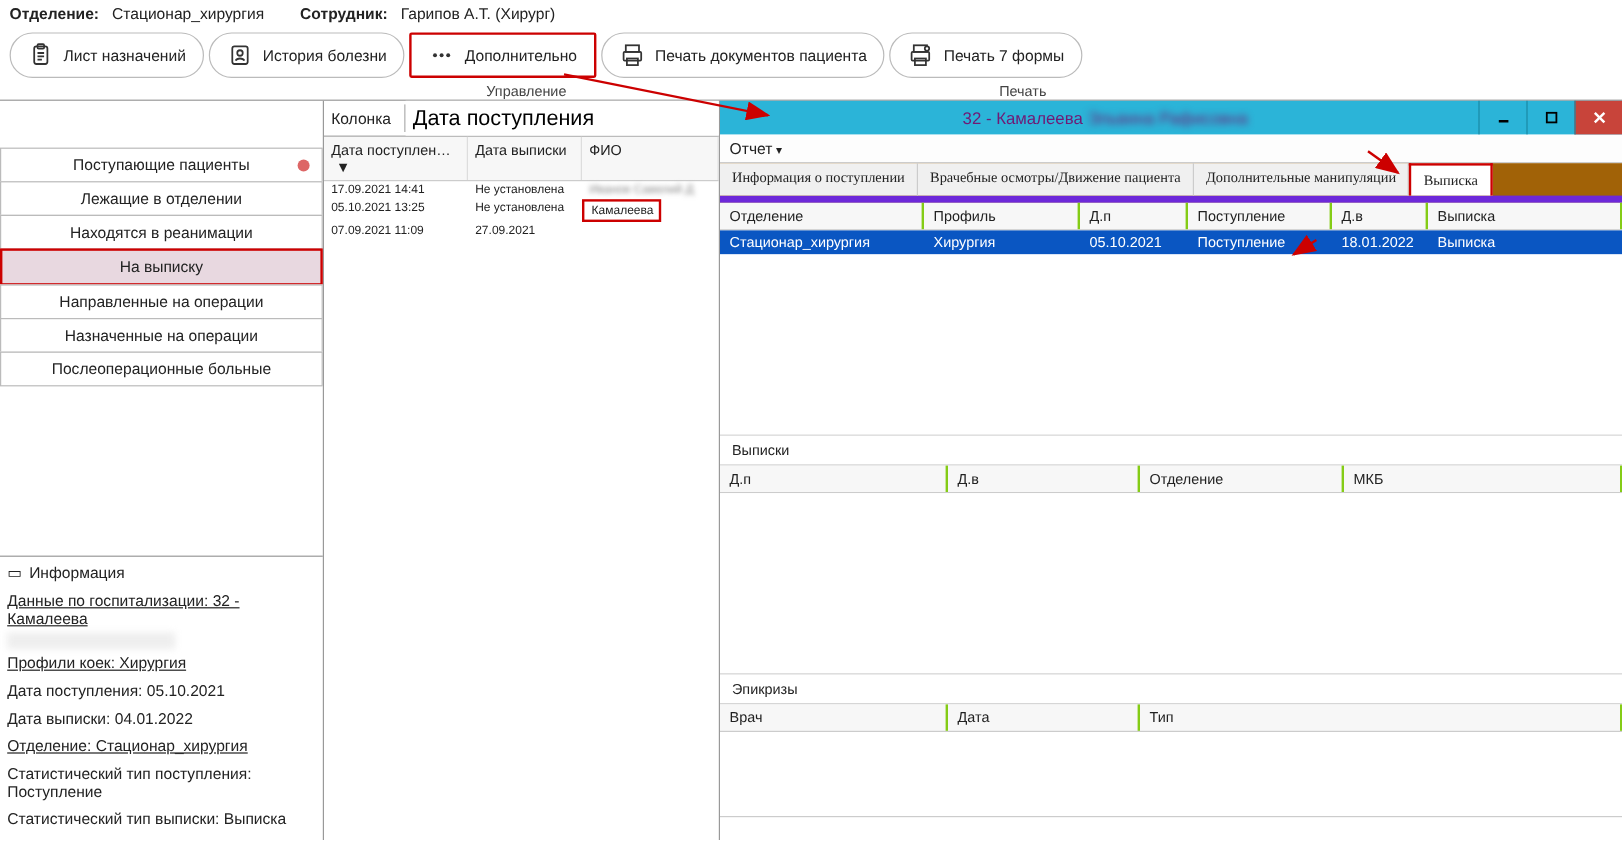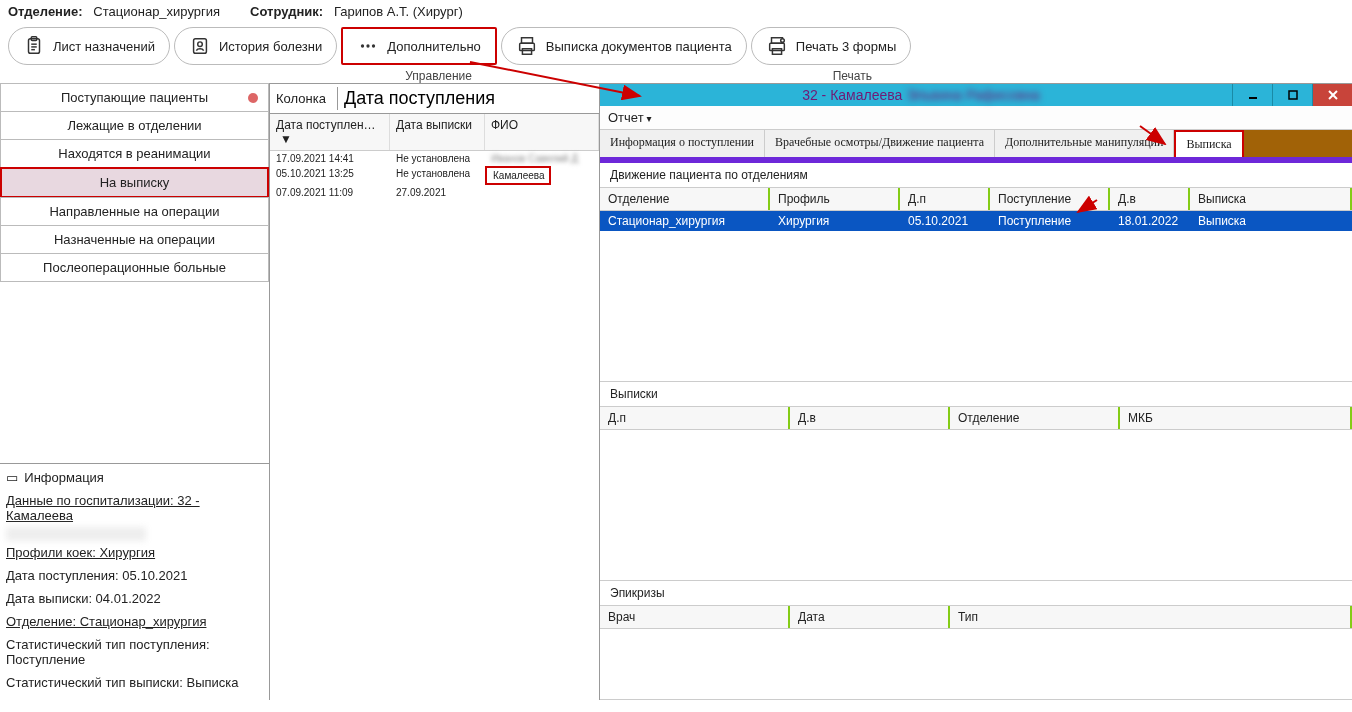--- a/index.html
+++ b/index.html
@@ -12,21 +12,21 @@
 .toolbar-btn { display: inline-flex; align-items: center; gap: 8px; padding: 6px 14px; border: 1px solid #bbb; border-radius: 20px; background: #fff; cursor: pointer; font-size: 13px; }
 .toolbar-btn.highlight { border: 2px solid #c00; border-radius: 2px; }
 .toolbar-icon { width: 22px; height: 22px; display: inline-flex; align-items: center; justify-content: center; }
 
 .section-labels { display: flex; font-size: 12px; color: #444; }
 .section-labels .lbl { text-align: right; }
 
 .main { display: flex; border-top: 1px solid #999; height: calc(712px - 95px); }
 
 .sidebar { width: 270px; border-right: 1px solid #999; display: flex; flex-direction: column; }
-.sidebar-btns { padding: 0; }
+.sidebar-btns { padding: 0; margin-top: 40px; }
 .side-btn { width: 100%; padding: 6px 8px; border: 1px solid #bbb; background: #fff; text-align: center; font-size: 13px; cursor: pointer; display: flex; align-items: center; justify-content: center; position: relative; margin-top: -1px; }
 .side-btn .dot { width: 10px; height: 10px; border-radius: 50%; position: absolute; right: 10px; }
 .side-btn.active { border: 2px solid #c00; background: #e8d8e0; }
 .info-panel { margin-top: auto; border-top: 1px solid #999; padding: 6px 6px; font-size: 13px; overflow: auto; }
 .info-panel .title-row { display: flex; align-items: center; gap: 6px; padding-bottom: 4px; }
 .info-panel .row { padding: 4px 0; }
 .info-panel .u { text-decoration: underline; }
 
 .center { width: 330px; border-right: 1px solid #999; display: flex; flex-direction: column; }
 .col-row { display: flex; align-items: center; border-bottom: 1px solid #999; }
@@ -107,32 +107,32 @@
     <span>Дополнительно</span>
   </div>
   <div class="toolbar-btn">
     <span class="toolbar-icon">
         <svg width="22" height="22" viewBox="0 0 24 24" fill="none" stroke="#333" stroke-width="1.6">
           <rect x="6" y="3" width="12" height="6"></rect>
           <rect x="4" y="9" width="16" height="8" rx="1"></rect>
           <rect x="7" y="15" width="10" height="6"></rect>
         </svg>
       </span>
-    <span>Выписка документов пациента</span>
+    <span>Печать документов пациента</span>
   </div>
   <div class="toolbar-btn">
     <span class="toolbar-icon">
         <svg width="22" height="22" viewBox="0 0 24 24" fill="none" stroke="#333" stroke-width="1.6">
           <rect x="6" y="3" width="12" height="6"></rect>
           <rect x="4" y="9" width="16" height="8" rx="1"></rect>
           <rect x="7" y="15" width="10" height="6"></rect>
           <circle cx="18" cy="6" r="2" fill="#fff"></circle>
         </svg>
       </span>
-    <span>Печать 3 формы</span>
+    <span>Печать 7 формы</span>
   </div>
 </div>
 
 <div class="section-labels">
   <div class="lbl" style="width:472px">Управление</div>
   <div class="lbl" style="width:400px">Печать</div>
 </div>
 
 <div class="main">
   <div class="sidebar">
@@ -230,21 +230,20 @@
         <span class="caret"></span>
       </div>
     <div class="tabs">
       <div class="tab">Информация о поступлении</div>
       <div class="tab">Врачебные осмотры/Движение пациента</div>
       <div class="tab">Дополнительные манипуляции</div>
       <div class="tab active">Выписка</div>
     </div>
 
     <div class="section-body">
-      <div class="section-title">Движение пациента по отделениям</div>
       <div class="data-head">
         <div style="width:170px">Отделение</div>
         <div style="width:130px">Профиль</div>
         <div style="width:90px">Д.п</div>
         <div style="width:120px">Поступление</div>
         <div style="width:80px">Д.в</div>
         <div style="flex:1">Выписка</div>
       </div>
       <div class="data-row selected">
         <div style="width:170px">Стационар_хирургия</div>

